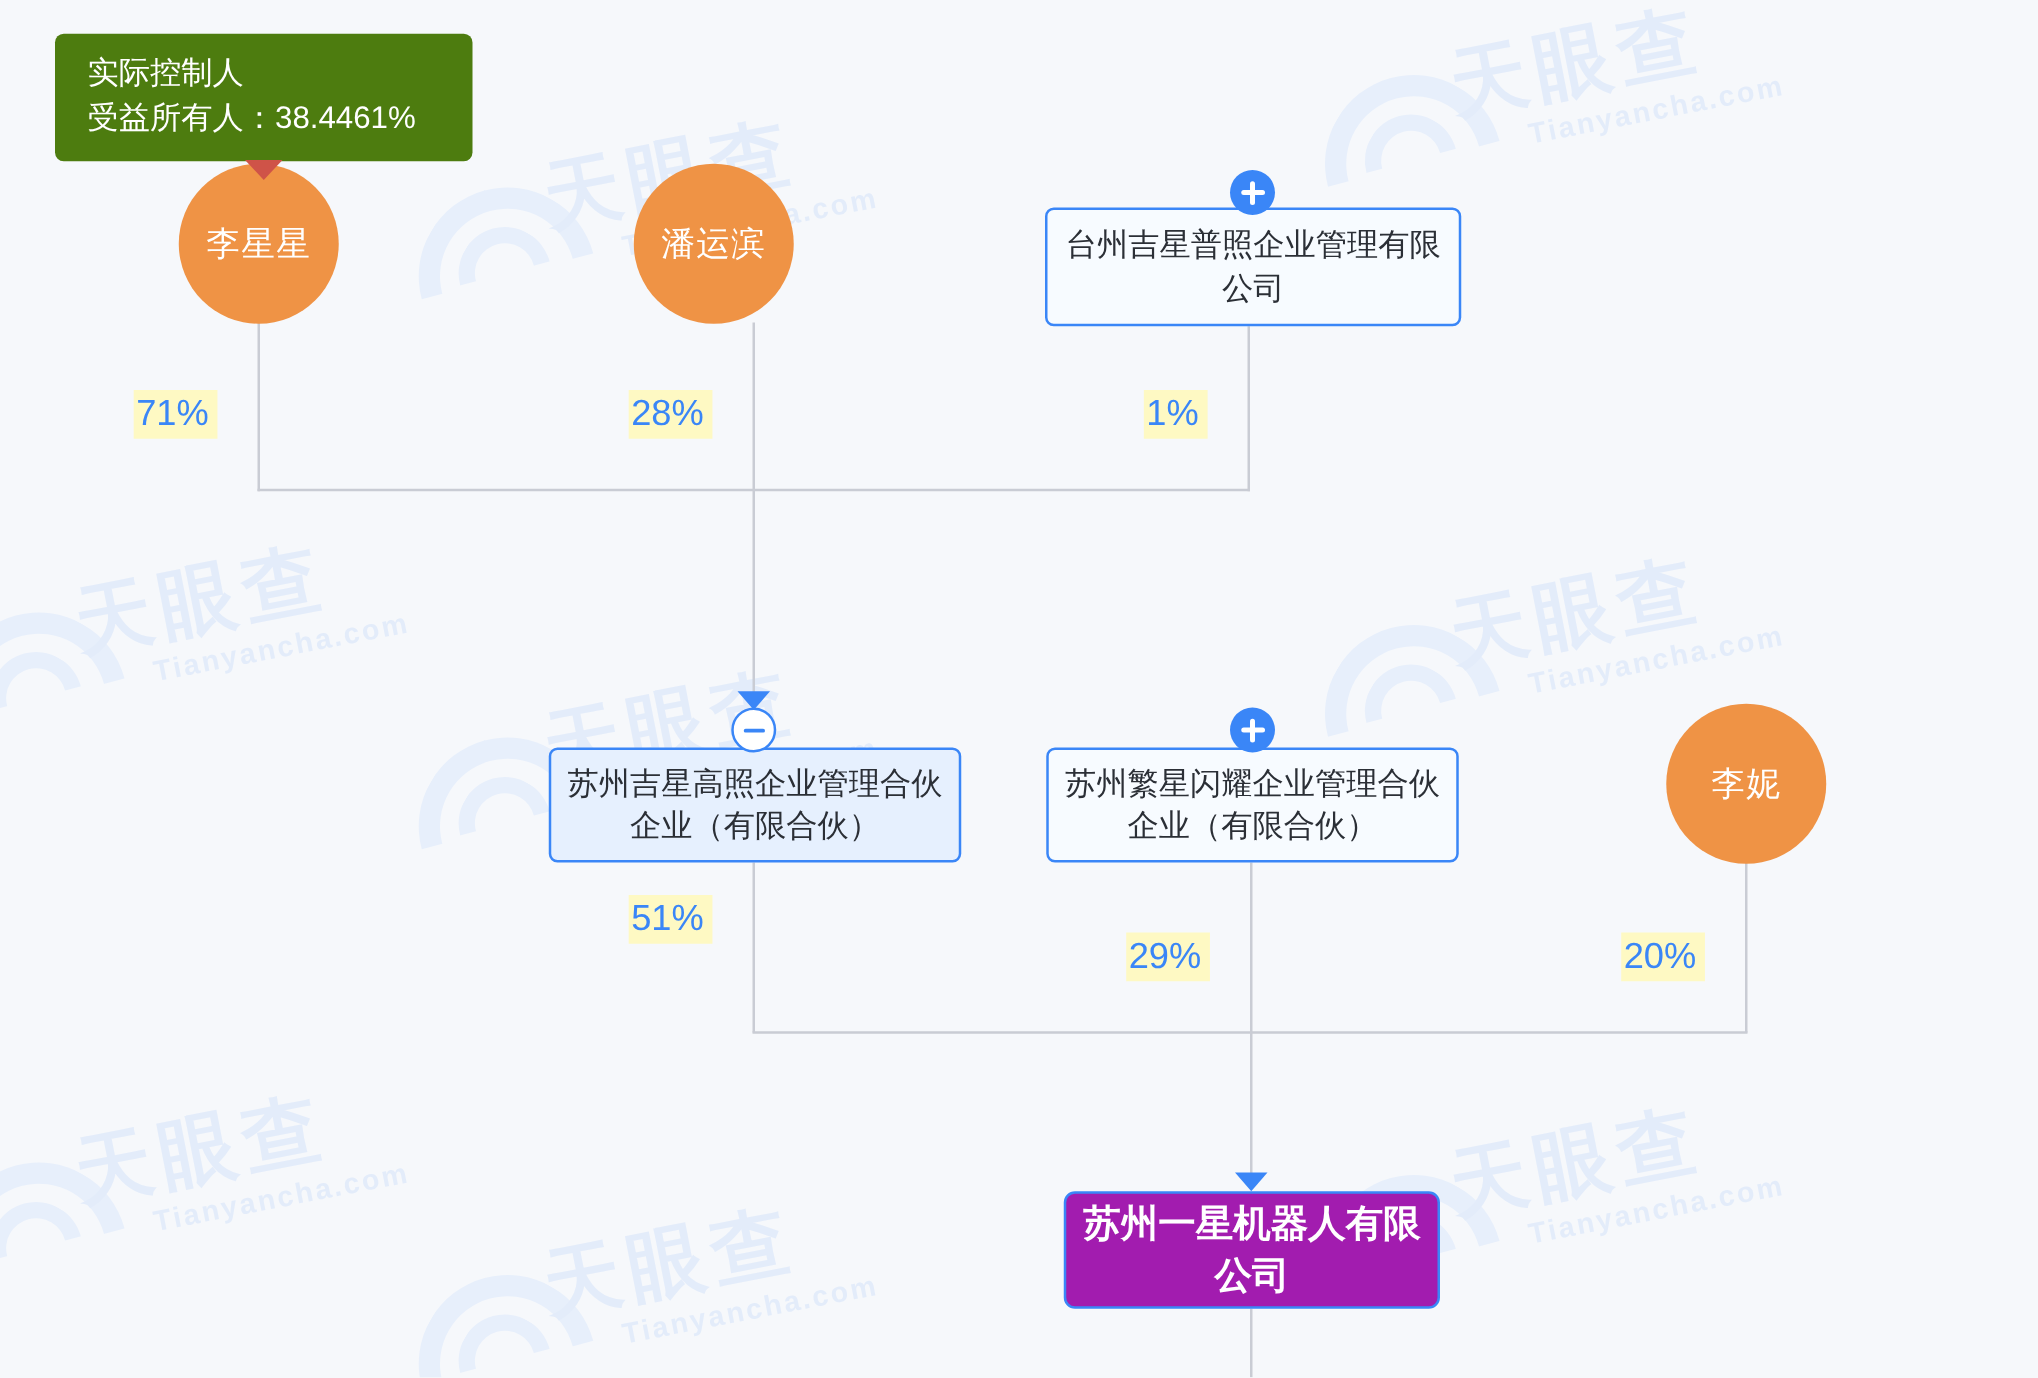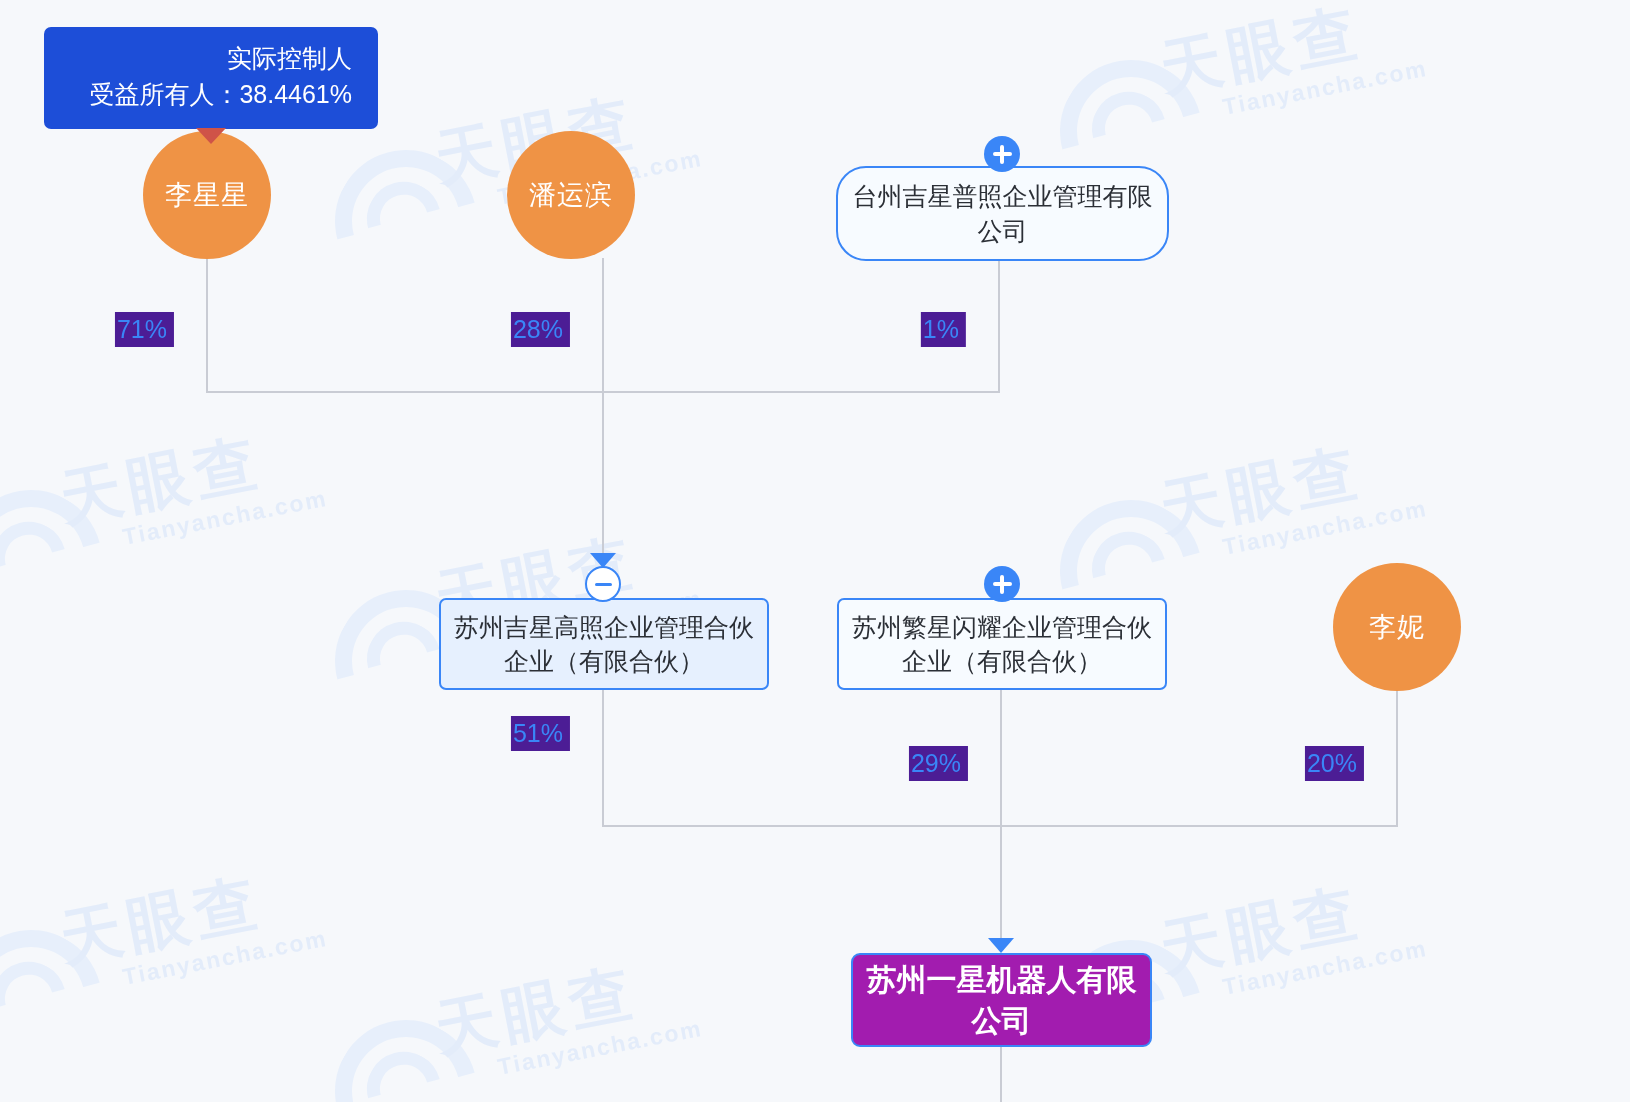--- a/index.html
+++ b/index.html
@@ -81,24 +81,24 @@
     position: absolute;
     width: 0; height: 0;
     border-left: 13px solid transparent;
     border-right: 13px solid transparent;
     border-top: 15px solid #3a86f7;
   }
 
   .pct {
     position: absolute;
     color: #3a86f7;
-    font-size: 25px;
+    font-size: 29px;
     line-height: 1;
     white-space: nowrap;
-    background: #4c1d95;
+    background: #fef9c3;
     padding: 5px 7px 5px 2px;
     z-index: 2;
   }
 
   
   .node { position: absolute; z-index: 3; }
 
   .circle-node {
     border-radius: 50%;
     background: #ef9345;
@@ -131,25 +131,25 @@
     border-color: #3a86f7;
     color: #ffffff;
     font-weight: 700;
     border-radius: 9px;
     font-size: 30px;
   }
 
   
   .badge {
     position: absolute;
-    background: #1d4ed8;
+    background: #4d7c0f;
     color: #ffffff;
     border-radius: 7px;
     padding: 13px 26px 16px;
-    text-align: right;
+    text-align: left;
     font-size: 25px;
     line-height: 1.45;
     z-index: 4;
     box-sizing: border-box;
   }
   .badge .badge-tail {
     position: absolute;
     left: 50%;
     bottom: -15px;
     margin-left: -15px;
@@ -279,21 +279,21 @@
   <div class="badge" style="left:44px; top:27px; width:334px;">
     <div>实际控制人</div>
     <div>受益所有人：38.4461%</div>
     <div class="badge-tail"></div>
   </div>
 
   <div class="node circle-node" style="left:143px; top:131px; width:128px; height:128px;">李星星</div>
 
   <div class="node circle-node" style="left:507px; top:131px; width:128px; height:128px;">潘运滨</div>
 
-  <div class="node box-node" style="left:836px; top:166px; width:333px; height:95px;border-radius:30px;">台州吉星普照企业管理有限公司</div>
+  <div class="node box-node" style="left:836px; top:166px; width:333px; height:95px;">台州吉星普照企业管理有限公司</div>
   <div class="toggle plus" style="left:984px; top:136px;">
     <span class="bar-h"></span>
     <span class="bar-v"></span>
   </div>
 
   <div class="node box-node tinted" style="left:439px; top:598px; width:330px; height:92px;">苏州吉星高照企业管理合伙企业（有限合伙）</div>
   <div class="toggle minus" style="left:585px; top:566px;">
     <span class="bar-h"></span>
   </div>
 

